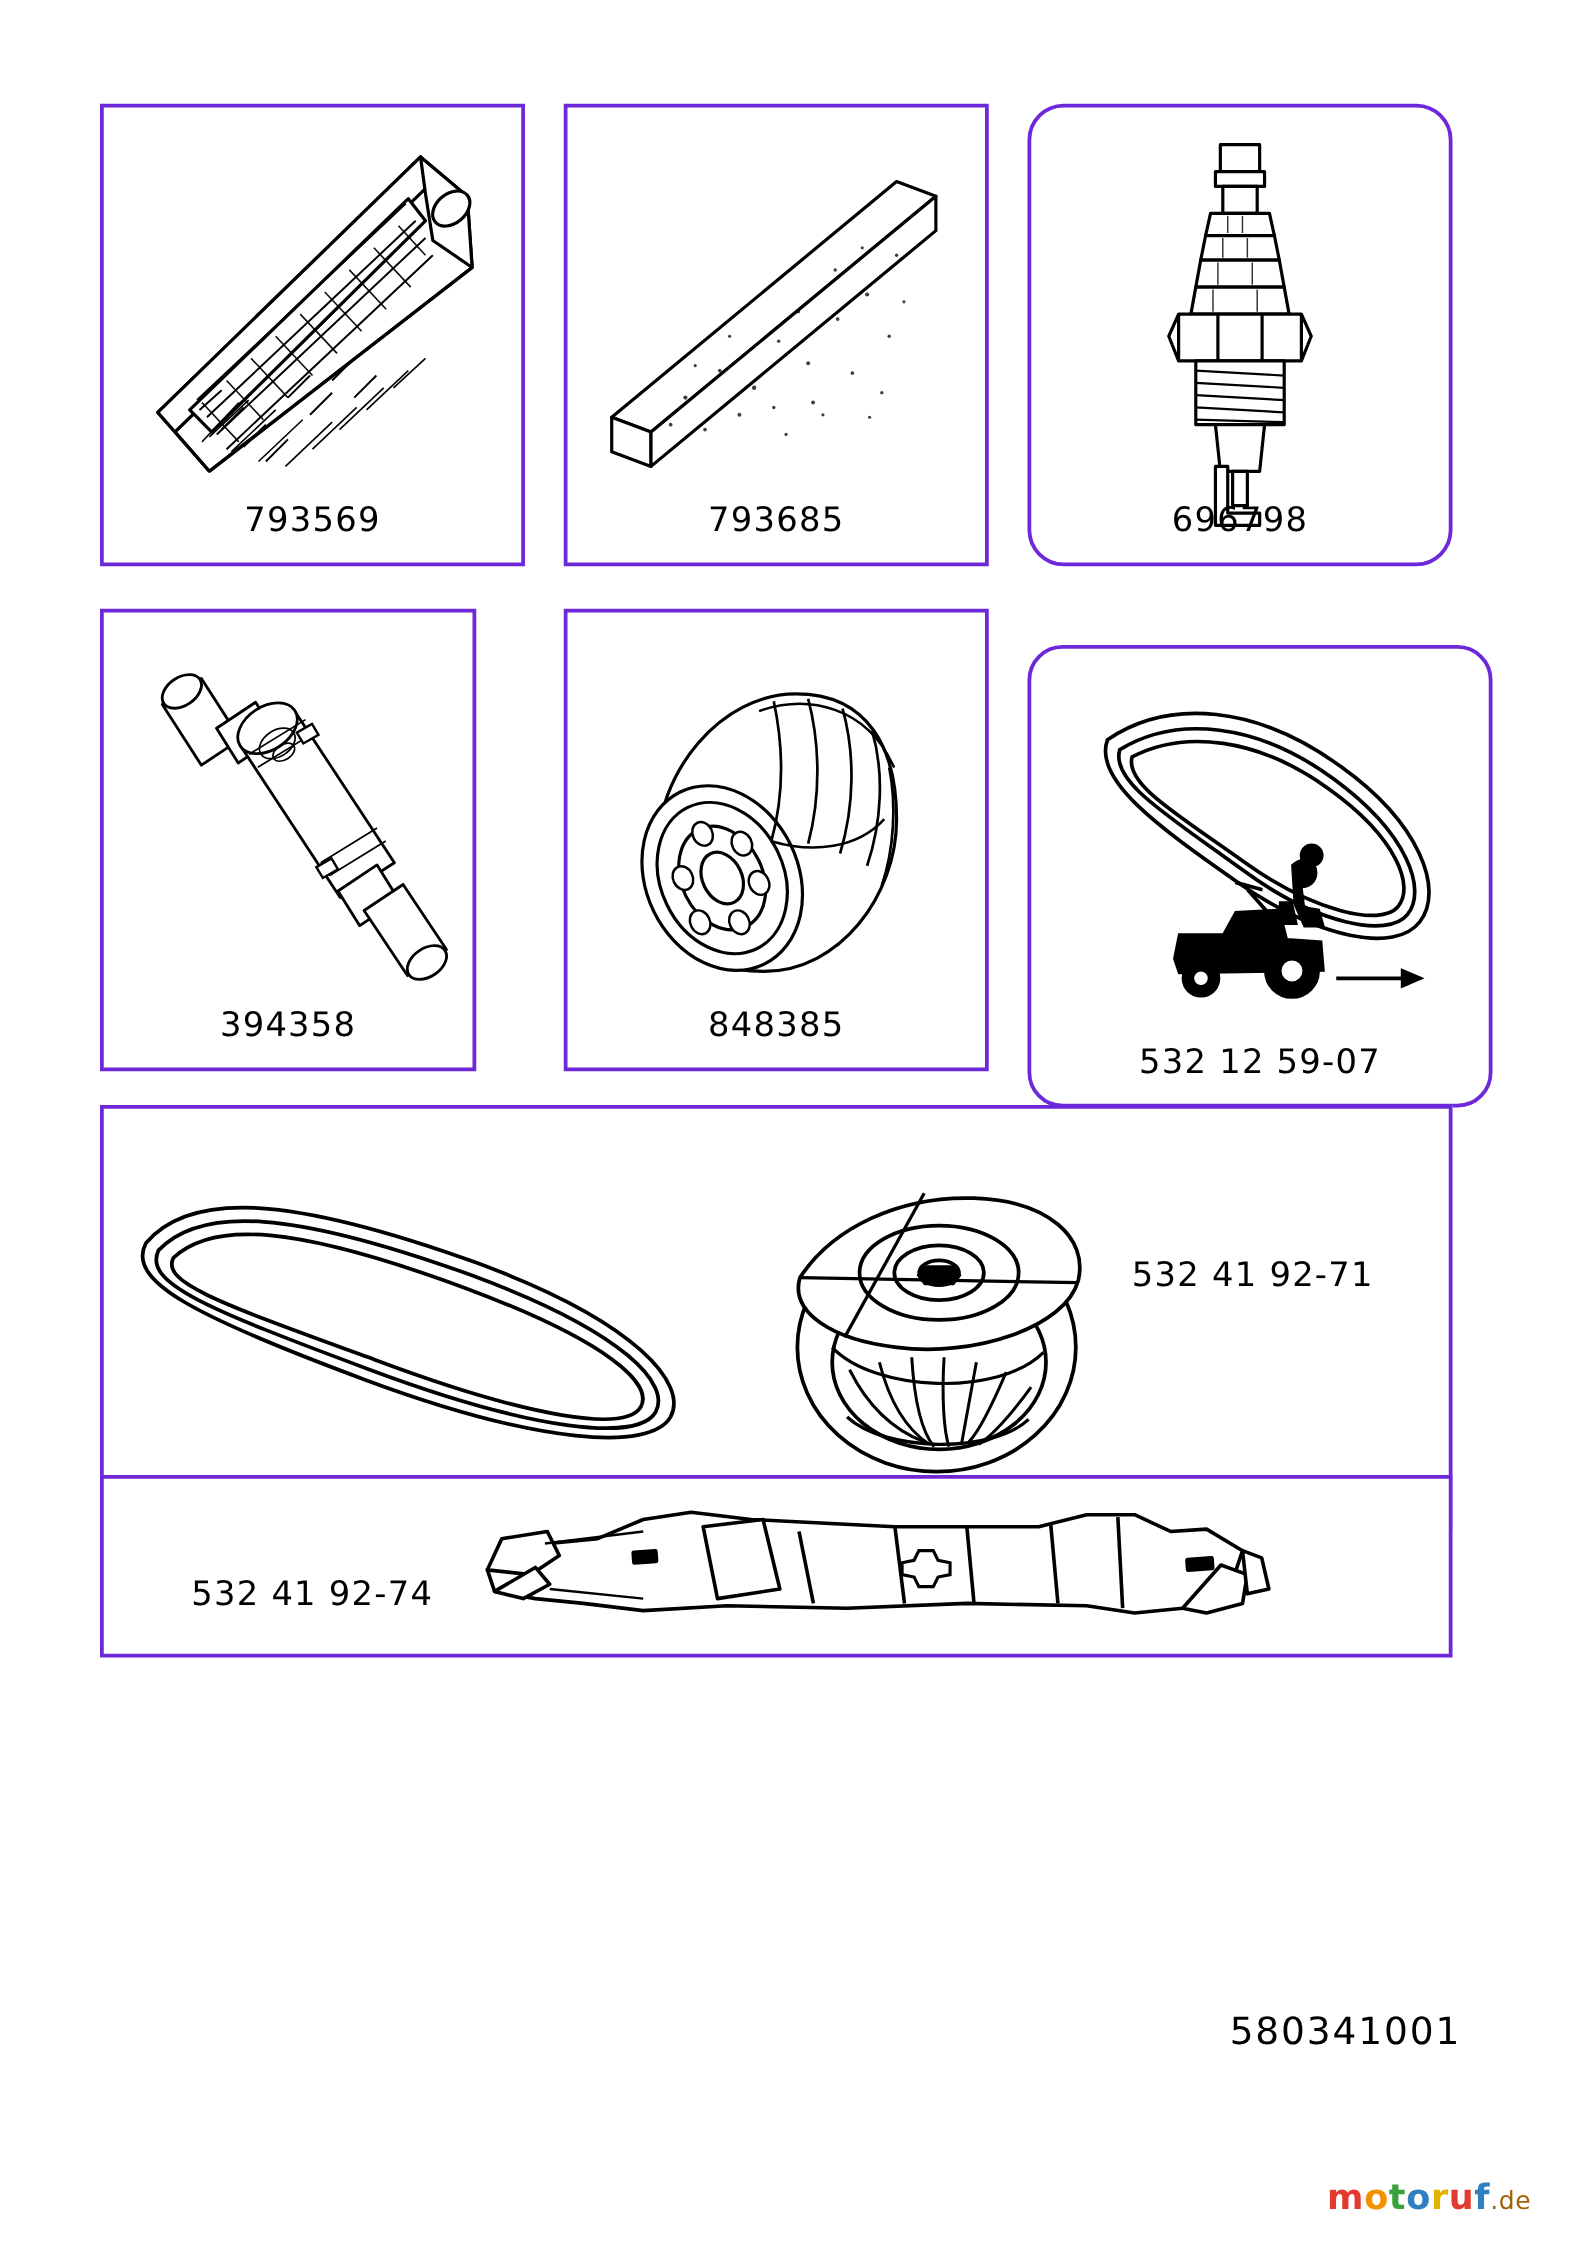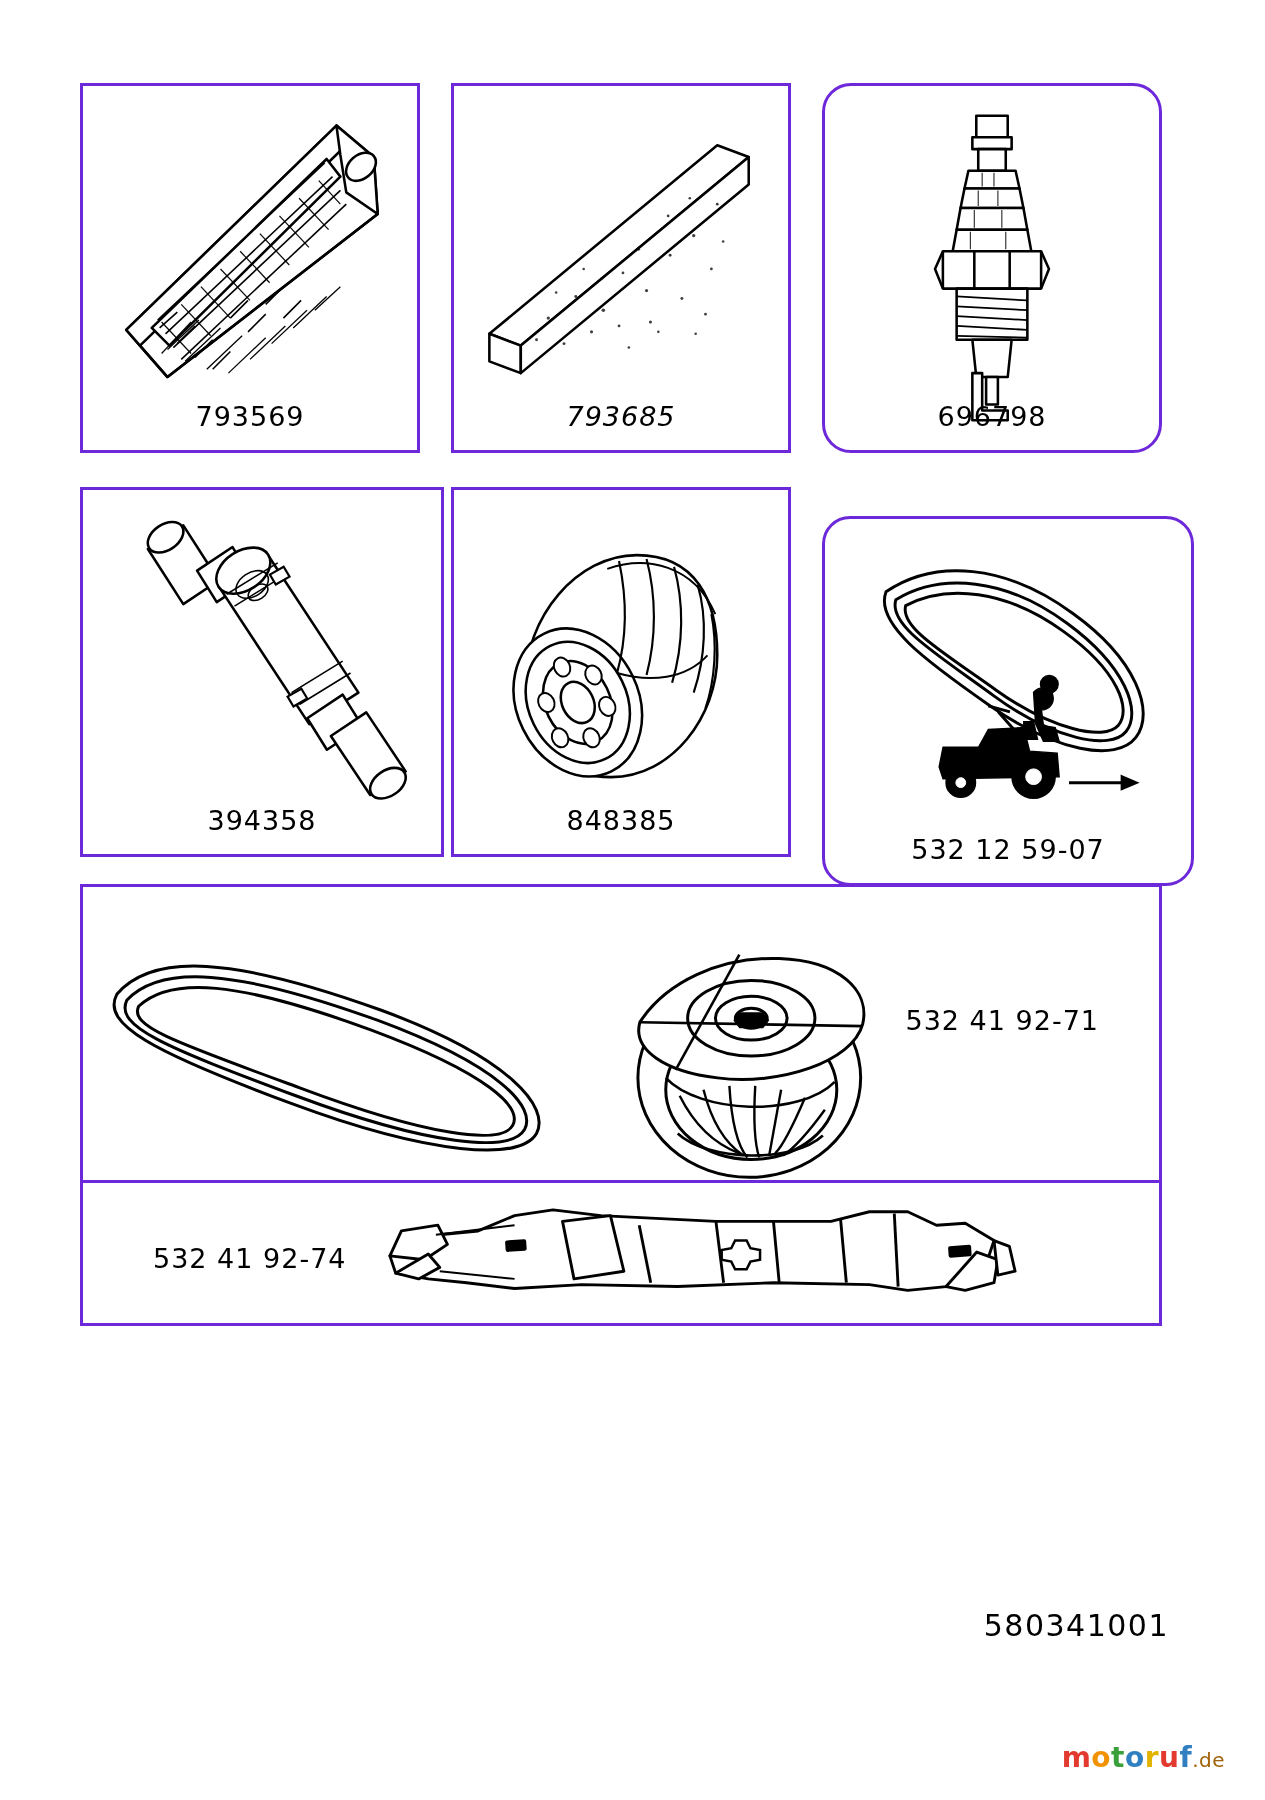--- a/index.html
+++ b/index.html
@@ -34,24 +34,24 @@
     position: absolute;
     font-family: "DejaVu Sans", sans-serif;
     font-size: 27px;
     letter-spacing: 1px;
     color: #000;
     white-space: nowrap;
   }
 
   
   #box-793569 { left: 80px;  top: 83px;  width: 340px; height: 370px; }
-  #box-793685 { left: 451px; top: 83px;  width: 340px; height: 370px; font-style: italic; }
+  #box-793685 { left: 451px; top: 83px;  width: 340px; height: 370px; }
   #box-696798 { left: 822px; top: 83px;  width: 340px; height: 370px; border-radius: 29px; }
   
-  #box-394358 { left: 80px;  top: 487px; width: 364px; height: 370px; padding-left: 29px; }
+  #box-394358 { left: 80px;  top: 487px; width: 301px; height: 370px; padding-left: 29px; }
   #box-696854 { left: 451px; top: 487px; width: 340px; height: 370px; }
   #box-5321259 { left: 822px; top: 516px; width: 372px; height: 370px; border-radius: 28px; }
   
   #box-5324192-71 { left: 80px; top: 884px; width: 1082px; height: 340px; }
   
   #box-5324192-74 { left: 80px; top: 1180px; width: 1082px; height: 146px; }
 
   .label-centered {
     bottom: 18px;
     left: 0;
@@ -434,21 +434,21 @@
       <g fill="#000">
         <rect x="420" y="60" width="22" height="12" rx="2" transform="rotate(-4 420 60)"></rect>
         <rect x="882" y="66" width="24" height="12" rx="2" transform="rotate(-4 882 66)"></rect>
       </g>
 
       <g stroke="#000" stroke-width="2" fill="none">
         <path d="M348 54 L430 44"></path>
         <path d="M352 92 L430 100"></path>
       </g>
     </svg>
-    <div class="part-label" style="left:70px; top:60px;">532 41 92-74</div>
+    <div class="part-label" style="left:70px; top:77px;">532 41 92-74</div>
   </div>
 
   <div class="footer-number">580341001</div>
 
   <div class="watermark">
     <span class="wm-m">m</span><span class="wm-o1">o</span><span class="wm-t">t</span><span class="wm-o2">o</span><span class="wm-r">r</span><span class="wm-u">u</span><span class="wm-f">f</span><span class="wm-de">.de</span>
   </div>
 
 </div>
 

